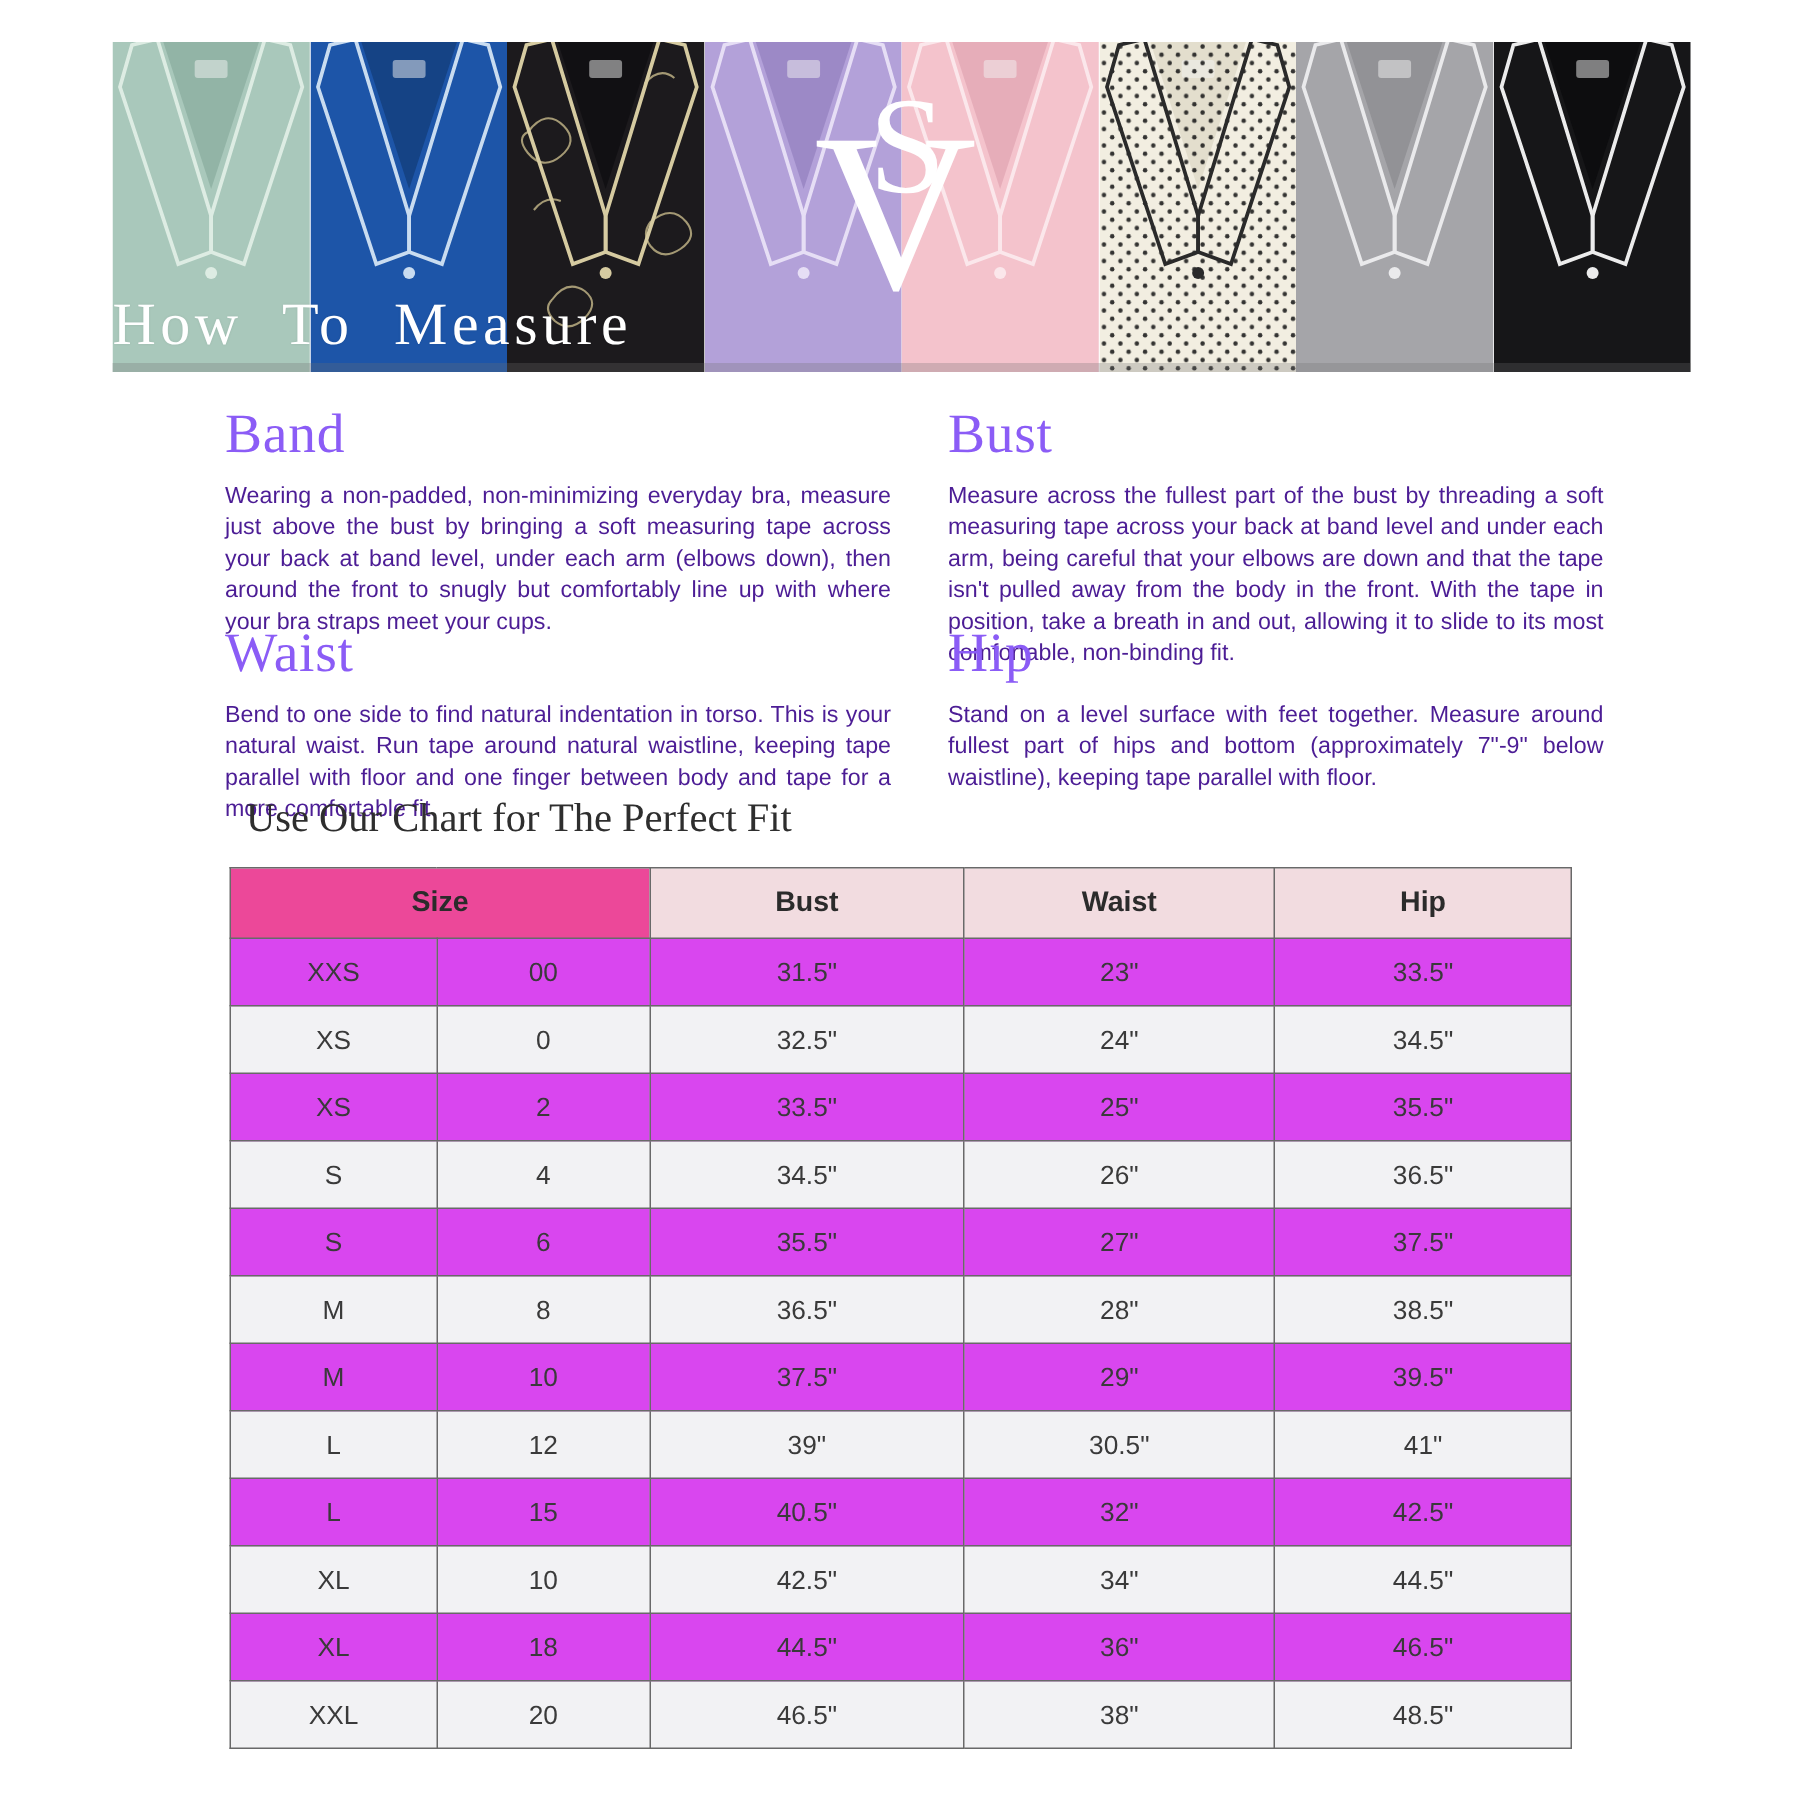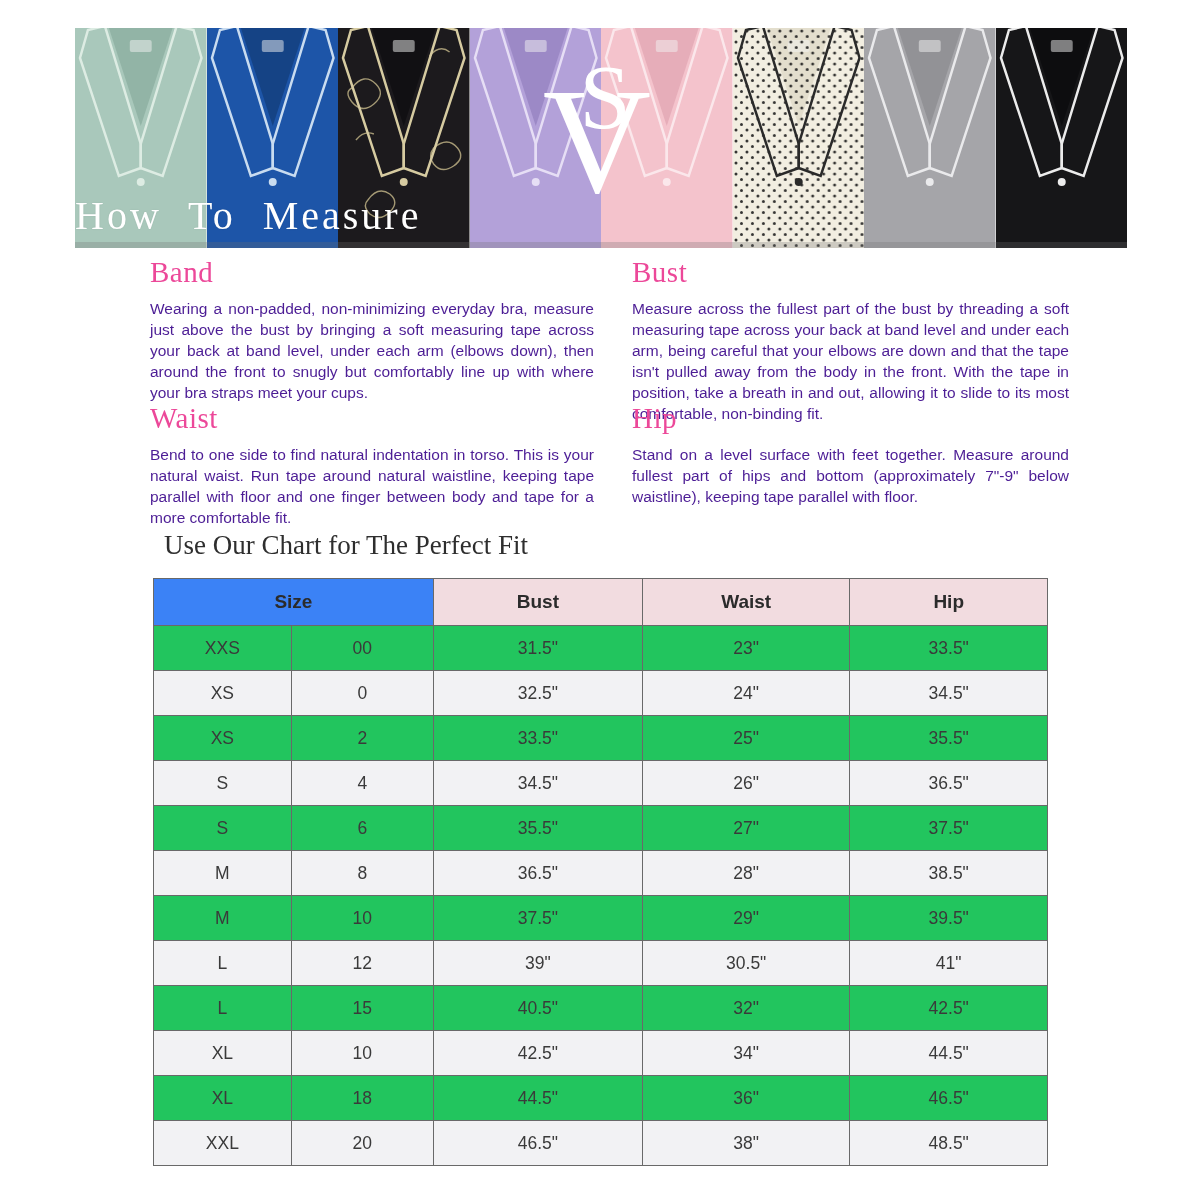--- a/index.html
+++ b/index.html
@@ -13,37 +13,37 @@
   .shirt{flex:1 1 0;height:100%;}
   .shirt svg{display:block;width:100%;height:100%;}
   .banner-overlay{position:absolute;left:0;top:0;width:100%;height:100%;pointer-events:none;}
   .vs-logo{position:absolute;left:50%;top:24px;transform:translateX(-50%);}
   .banner-title{position:absolute;left:0;right:0;top:164px;text-align:left;
         font-family:"Liberation Serif",serif;font-size:40px;font-weight:400;color:#ffffff;
         letter-spacing:3px;word-spacing:14px;text-shadow:0 0 2px rgba(0,0,0,.08);}
 
   
   .section{position:absolute;}
-  .section h2{font-family:"Liberation Serif",serif;font-size:29px;font-weight:400;
-        color:#ec4899;margin:0 0 9px 0;letter-spacing:.5px;}
+  .section h2{font-family:"Liberation Serif",serif;font-size:37px;font-weight:400;
+        color:#8b5cf6;margin:12px 0 9px 0;letter-spacing:.5px;}
   .section p{margin:0;font-size:15.5px;line-height:21px;color:#4c1d95;text-align:justify;}
   #band {left:150px;top:256px;width:444px;}
   #bust {left:632px;top:256px;width:437px;}
   #waist{left:150px;top:402px;width:444px;}
   #hip  {left:632px;top:402px;width:437px;}
 
   
   .chart-title{position:absolute;left:164px;top:530px;margin:0;
         font-family:"Liberation Serif",serif;font-size:27px;font-weight:400;color:#2e2e2e;}
   .size-table{position:absolute;left:153px;top:578px;width:895px;
         border-collapse:collapse;table-layout:fixed;}
   .size-table th,.size-table td{border:1.5px solid #696969;text-align:center;
         vertical-align:middle;padding:0;}
   .size-table th{height:46px;font-size:19px;font-weight:700;color:#2b2b2b;}
-  .size-table td{height:44px;font-size:17.5px;color:#3a3a3a;background:#22c55e;}
+  .size-table td{height:44px;font-size:17.5px;color:#3a3a3a;background:#d946ef;}
   .size-table tr.alt td{background:#f2f2f4;}
 </style>
 </head>
 <body>
 
 <div class="page">
 
   <div class="banner">
     <div class="banner-shirts" id="shirts" style="display:flex;width:100%;height:100%;">
         <div class="shirt">
@@ -201,21 +201,21 @@
   <table class="size-table">
     <colgroup>
       <col style="width:15.4%">
         <col style="width:15.9%">
       <col style="width:23.4%">
         <col style="width:23.2%">
         <col style="width:22.1%">
     </colgroup>
     <thead>
       <tr id="size-header-row">
-        <th colspan="2" style="background: #3b82f6;">Size</th>
+        <th colspan="2" style="background: #ec4899;">Size</th>
         <th style="background: rgb(242, 220, 224);">Bust</th>
         <th style="background: rgb(242, 220, 224);">Waist</th>
         <th style="background: rgb(242, 220, 224);">Hip</th>
       </tr>
     </thead>
     <tbody id="size-rows">
         <tr>
           <td>XXS</td>
           <td>00</td>
           <td>31.5"</td>

